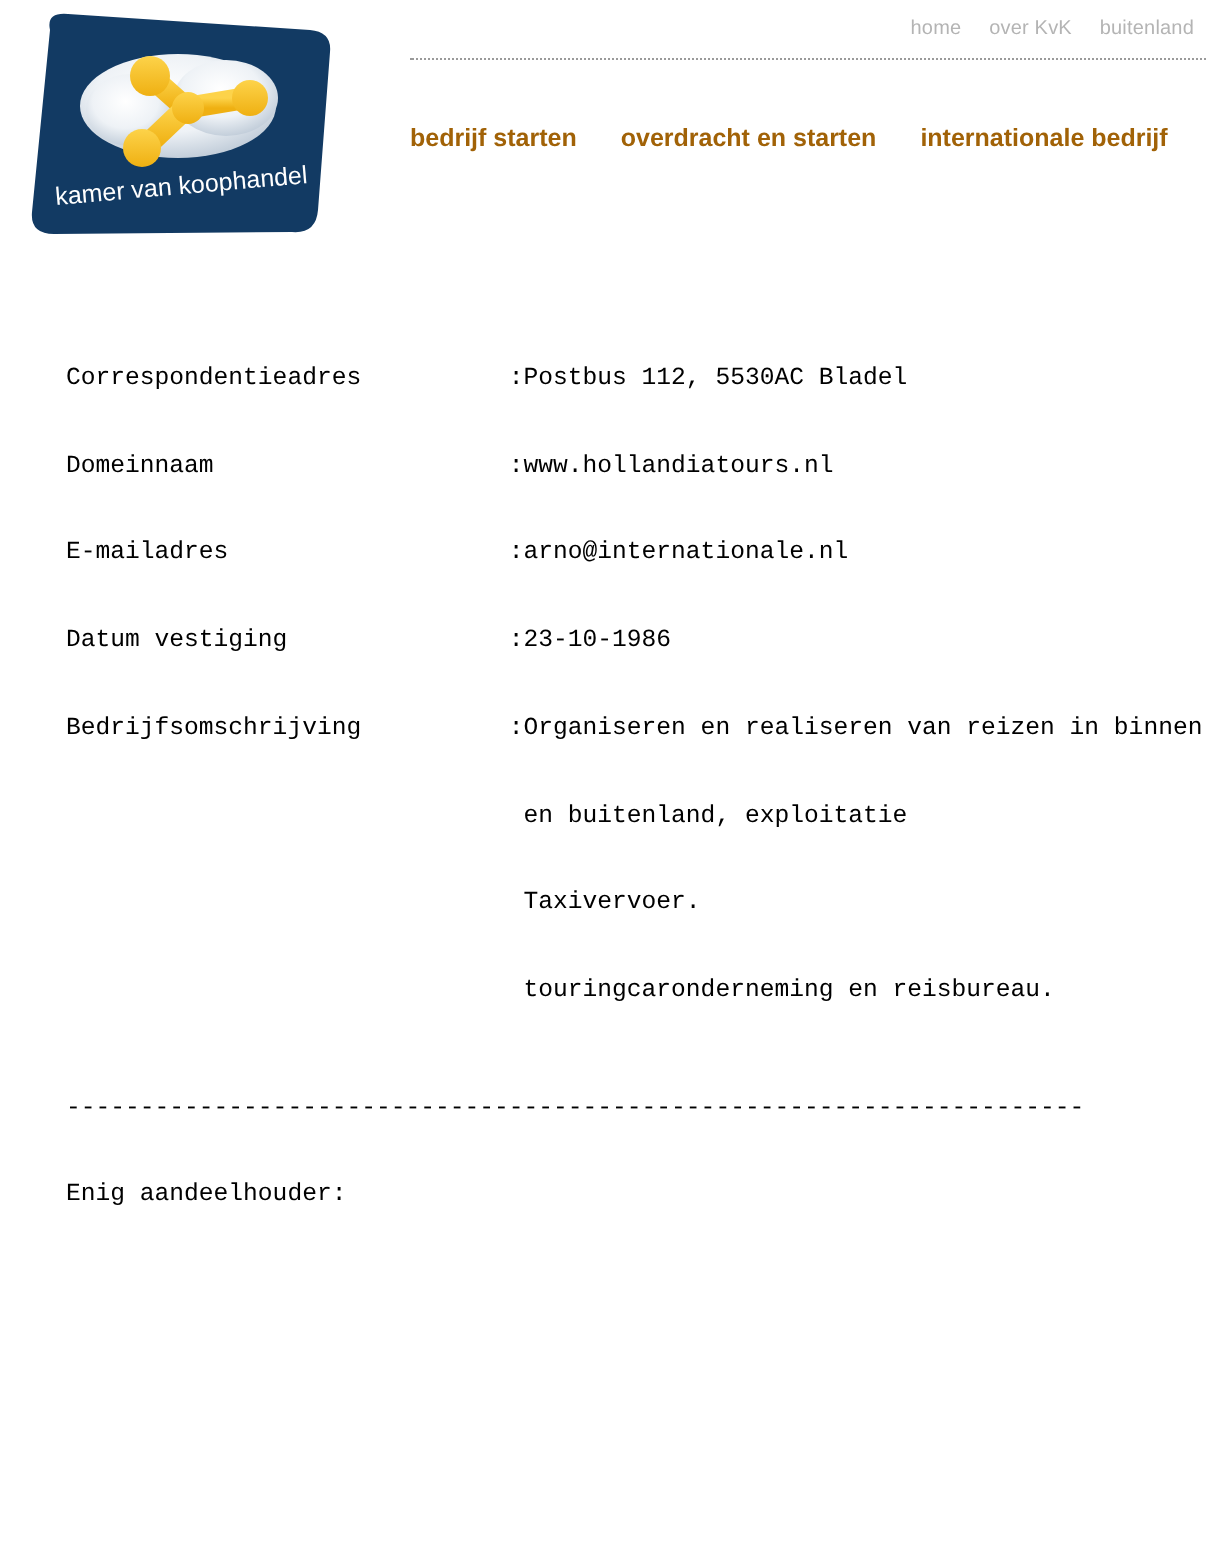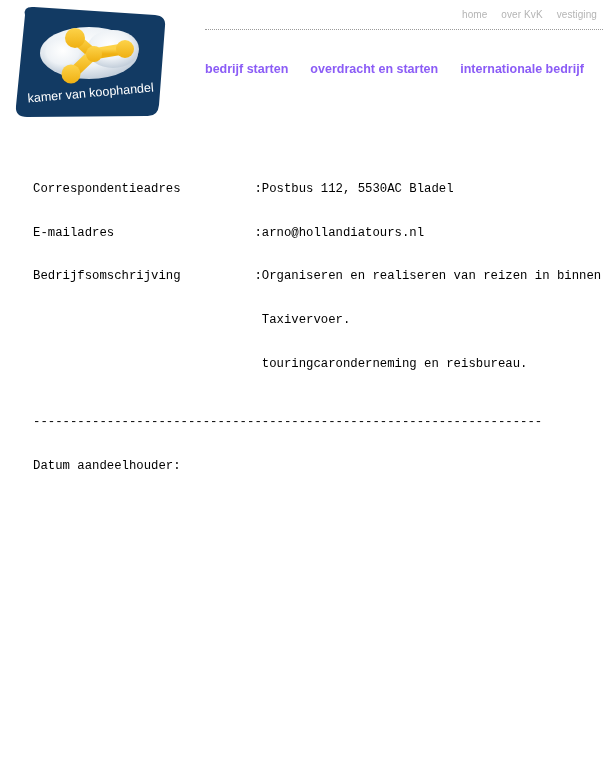--- a/index.html
+++ b/index.html
@@ -72,21 +72,21 @@
     position: absolute;
     left: 205px;
     top: 62px;
     right: 0;
     font-size: 12.5px;
     font-weight: bold;
     color: #0a66c2;
     white-space: nowrap;
   }
   #main-nav a {
-    color: #8b5cf6;
+    color: #a16207;
     text-decoration: none;
     font-weight: bold;
   }
   #main-nav .gap-a { display: inline-block; width: 22px; }
   #main-nav .gap-b { display: inline-block; width: 22px; }
 
   
   #doc {
     position: absolute;
     left: 33px;
@@ -143,40 +143,43 @@
         <circle cx="81" cy="49" r="8" fill="url(#ygrad)"></circle>
 
         <text x="78" y="92" fill="#ffffff" font-family="Liberation Sans, sans-serif" font-size="12.5" text-anchor="middle" transform="rotate(-5 78 92)">kamer van koophandel</text>
       </svg>
     </div>
   </div>
 
   <div id="top-nav">
     <a href="#">home</a>
     <a href="#">over KvK</a>
-    <a href="#">vestiging</a>
+    <a href="#">buitenland</a>
   </div>
 
   <div id="dotted-rule"></div>
 
   <div id="main-nav">
     <a href="#">bedrijf starten</a><span class="gap-a"></span><a href="#">overdracht en starten</a><span class="gap-b"></span><a href="#">internationale bedrijf</a>
   </div>
 </div>
 
 <div id="doc">
 
   <div class="line">Correspondentieadres          :Postbus 112, 5530AC Bladel</div>
-  <div class="line">E-mailadres                   :arno@hollandiatours.nl</div>
+  <div class="line">Domeinnaam                    :www.hollandiatours.nl</div>
+  <div class="line">E-mailadres                   :arno@internationale.nl</div>
+  <div class="line">Datum vestiging               :23-10-1986</div>
   <div class="line">Bedrijfsomschrijving          :Organiseren en realiseren van reizen in binnen-</div>
+  <div class="line">                               en buitenland, exploitatie</div>
   <div class="line">                               Taxivervoer.</div>
   <div class="line">                               touringcaronderneming en reisbureau.</div>
 
   <div class="line sep-dashed">---------------------------------------------------------------------</div>
-  <div class="line">Datum aandeelhouder:</div>
+  <div class="line">Enig aandeelhouder:</div>
   <div class="blank"></div>
 
   
   
   
   
   
 
   
   

